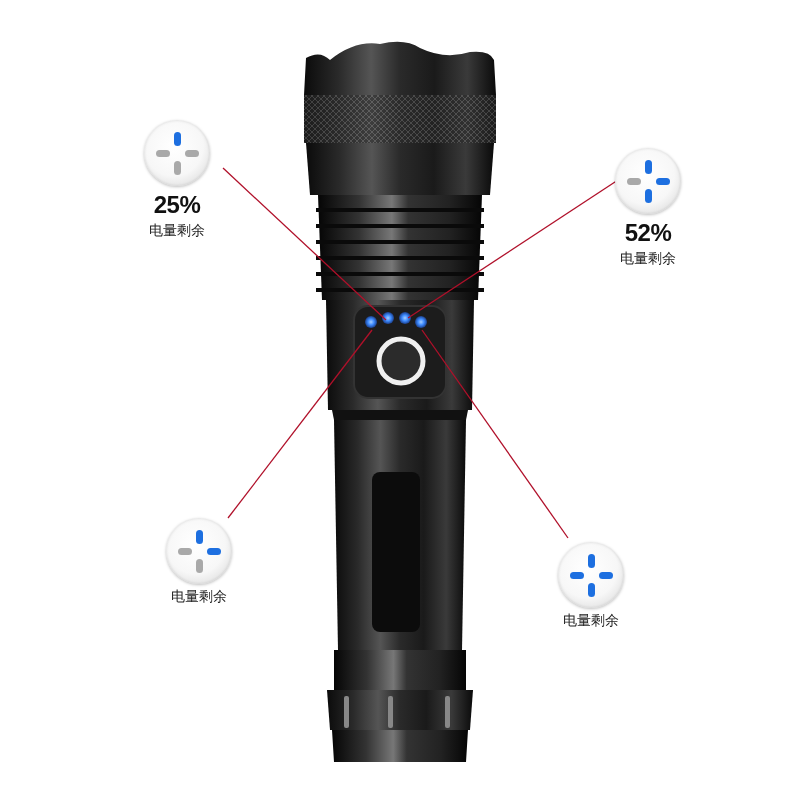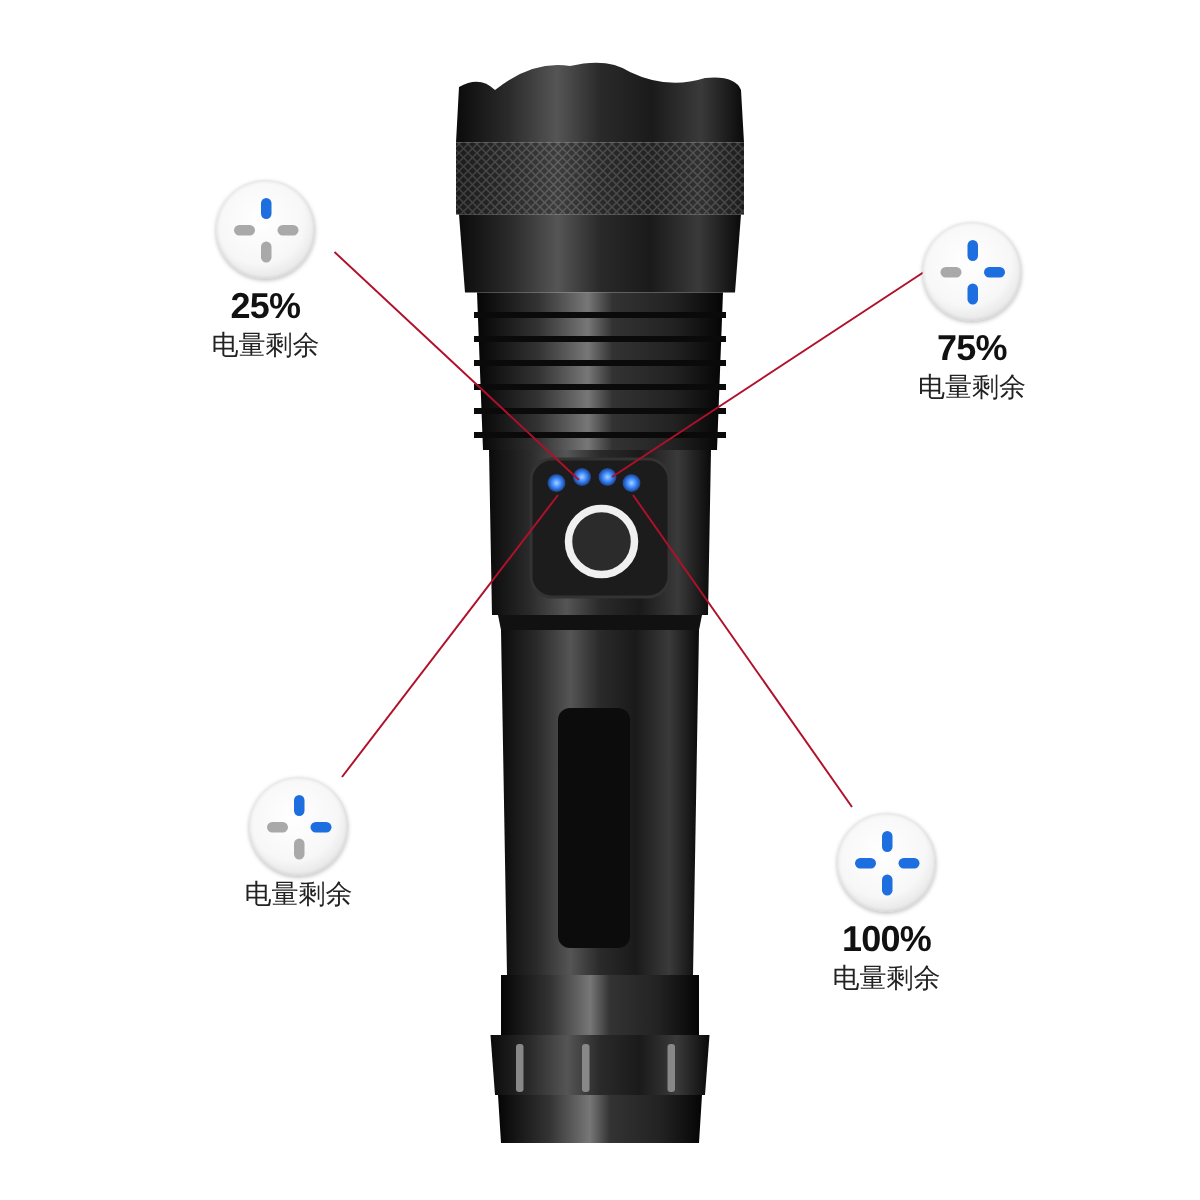--- a/index.html
+++ b/index.html
@@ -13,21 +13,21 @@
       box-shadow: 0 1px 3px rgba(0,0,0,0.25), inset 0 0 3px rgba(0,0,0,0.15);
       position: relative;
     }
     .seg { position: absolute; border-radius: 4px; background: #a9a9a9; }
     .seg.on { background: #1d6fe0; }
     .seg.top { left: 30px; top: 12px; width: 7px; height: 14px; }
     .seg.bottom { left: 30px; top: 41px; width: 7px; height: 14px; }
     .seg.left { left: 12px; top: 30px; width: 14px; height: 7px; }
     .seg.right { left: 41px; top: 30px; width: 14px; height: 7px; }
     .pct { font-weight: bold; font-size: 24px; color: #111; margin-top: 6px; line-height: 26px; letter-spacing: -0.5px; }
-    .lbl { font-size: 18px; color: #222; margin-top: 4px; line-height: 16px; }
+    .lbl { font-size: 14px; color: #222; margin-top: 4px; line-height: 16px; }
   </style>
 </head>
 <body>
 
 <div id="stage">
   <svg width="800" height="800" viewBox="0 0 800 800" style="position:absolute;left:0;top:0">
     <defs>
       <linearGradient id="metal" x1="0" x2="1" y1="0" y2="0">
         <stop offset="0" stop-color="#0b0b0b"></stop>
         <stop offset="0.18" stop-color="#2a2a2a"></stop>
@@ -113,37 +113,36 @@
     <div class="lbl">电量剩余</div>
   </div>
 
   <div class="indicator" style="left:593px;top:148px;">
     <div class="disc">
       <span class="seg top on"></span>
       <span class="seg right on"></span>
       <span class="seg bottom on"></span>
       <span class="seg left"></span>
     </div>
-    <div class="pct">75%</div>
+    <div class="pct">52%</div>
     <div class="lbl">电量剩余</div>
   </div>
 
   <div class="indicator" style="left:144px;top:518px;">
     <div class="disc">
       <span class="seg top on"></span>
       <span class="seg right on"></span>
       <span class="seg bottom"></span>
       <span class="seg left"></span>
     </div>
     <div class="lbl">电量剩余</div>
   </div>
 
   <div class="indicator" style="left:536px;top:542px;">
     <div class="disc">
       <span class="seg top on"></span>
       <span class="seg right on"></span>
       <span class="seg bottom on"></span>
       <span class="seg left on"></span>
     </div>
-    <div class="pct">100%</div>
     <div class="lbl">电量剩余</div>
   </div>
 </div>
 
 </body></html>

